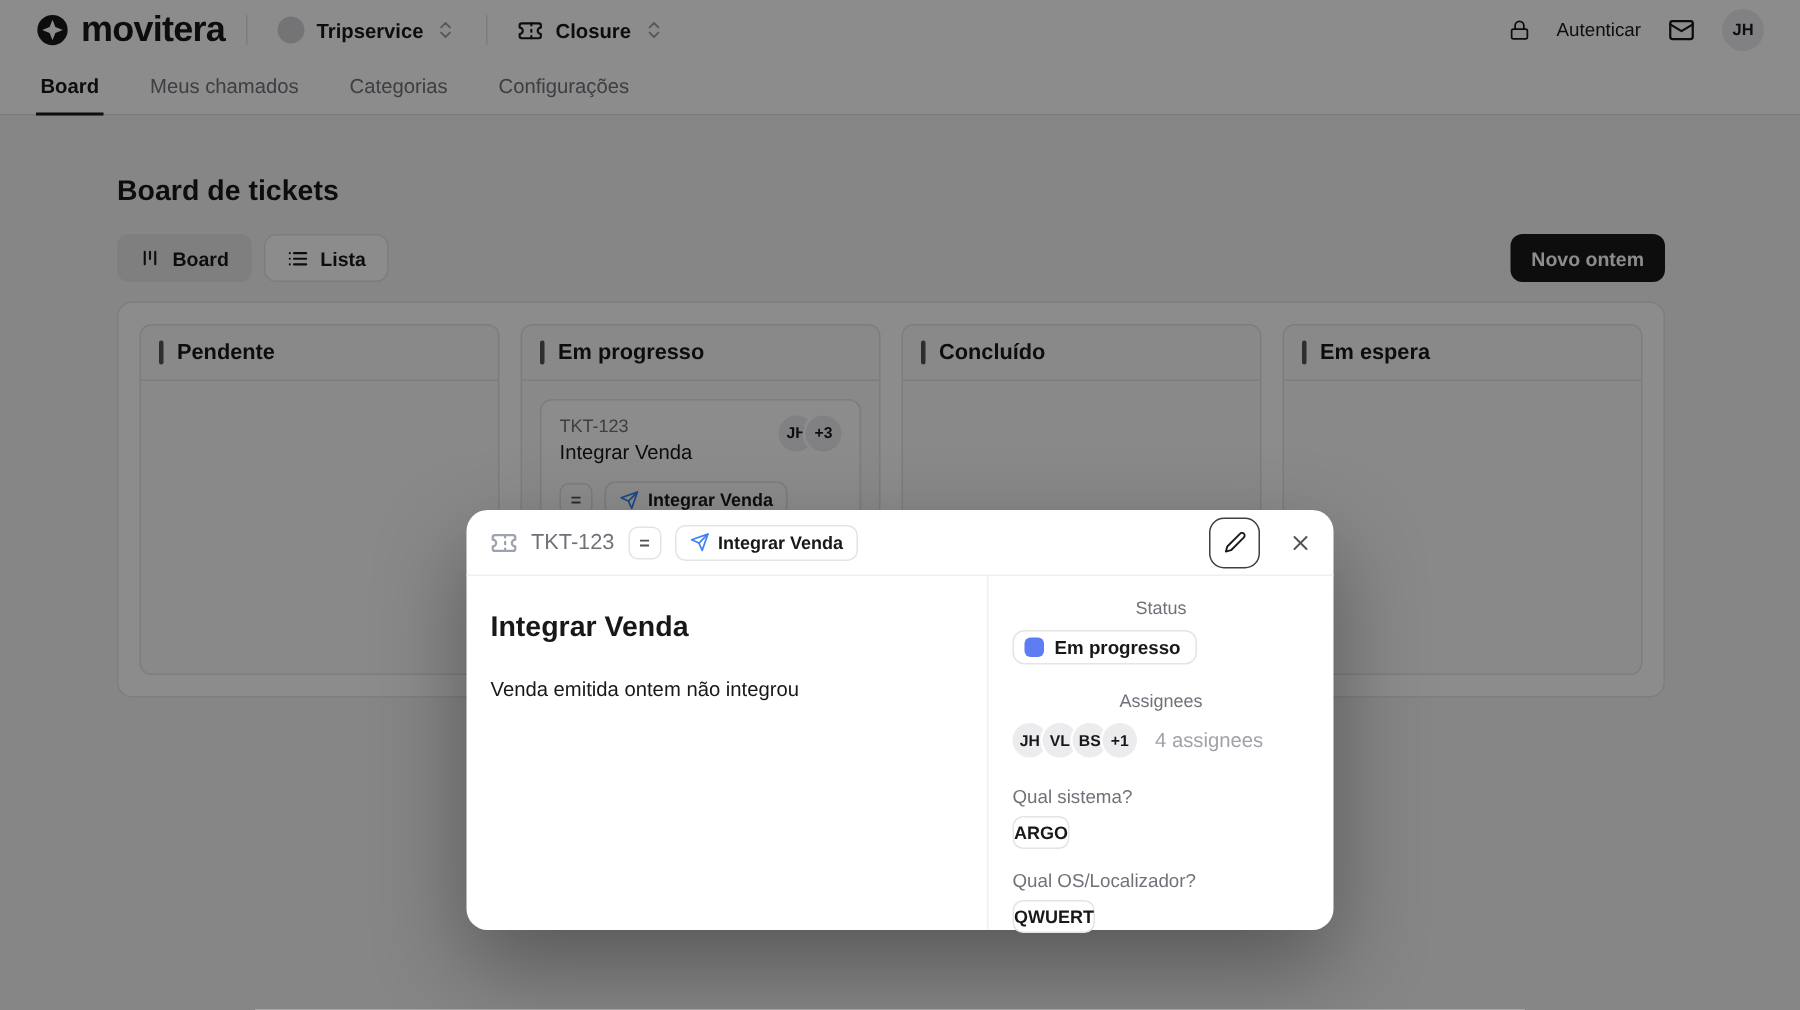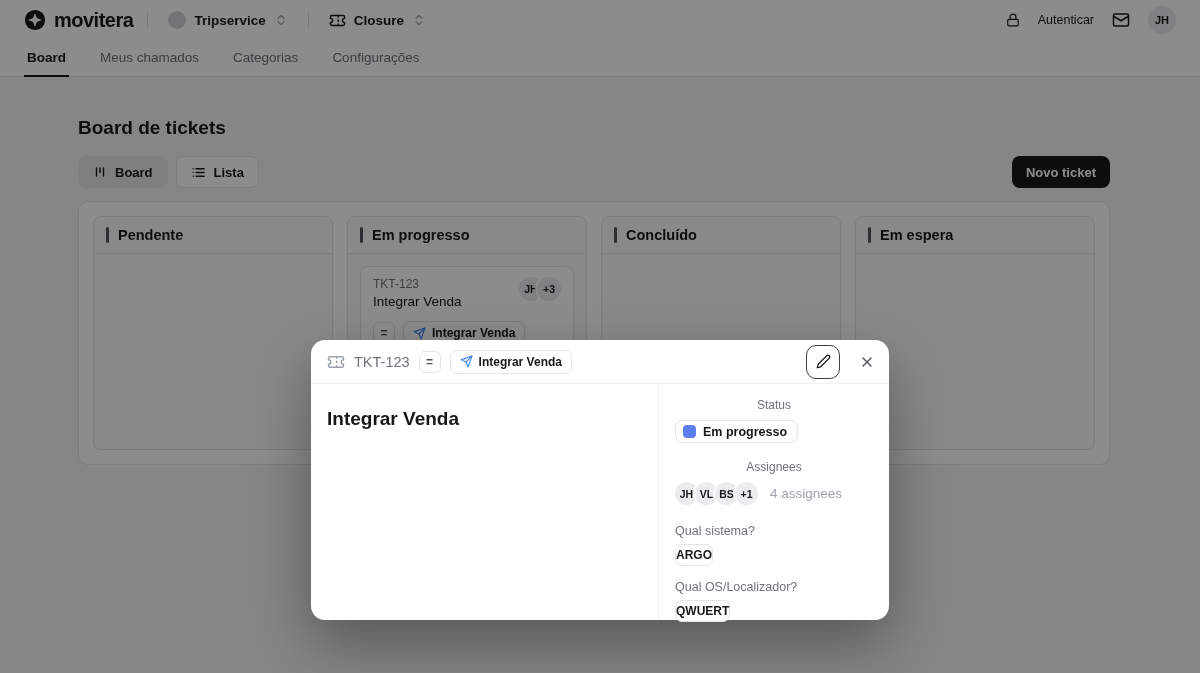--- a/index.html
+++ b/index.html
@@ -2,21 +2,21 @@
 <html><head>
 <meta charset="utf-8">
 <style>
   * { margin:0; padding:0; box-sizing:border-box; }
   html,body { width:1200px; height:673px; overflow:hidden; }
   body { font-family:"Liberation Sans", sans-serif; background:#f4f4f5; color:#18181b; position:relative; }
 
   
   .topbar { height:40px; background:#fff; display:flex; align-items:center; padding:0 24px; gap:14px; }
   .brand { display:flex; align-items:center; gap:8px; }
-  .brand-name { font-size:20px; font-weight:700; letter-spacing:-0.5px; }
+  .brand-name { font-size:24px; font-weight:700; letter-spacing:-0.5px; }
   .vsep { width:1px; height:20px; background:#e4e4e7; }
   .switcher { display:flex; align-items:center; gap:8px; background:none; border:0; font-family:inherit;
               font-size:13.5px; font-weight:600; color:#18181b; cursor:pointer; padding:4px 6px; }
   .org-dot { width:18px; height:18px; border-radius:50%; background:#d4d4d8; }
   .topbar-right { margin-left:auto; display:flex; align-items:center; gap:18px; }
   .auth-btn { display:flex; align-items:center; gap:18px; background:none; border:0; font-family:inherit;
               font-size:12.5px; font-weight:500; color:#18181b; cursor:pointer; }
   .icon-btn { background:none; border:0; cursor:pointer; display:flex; align-items:center; }
   .avatar { width:28px; height:28px; border-radius:50%; background:#ececee; display:flex; align-items:center;
             justify-content:center; font-size:11px; font-weight:700; color:#18181b; }
@@ -185,21 +185,21 @@
             <path d="M8 6h13"></path>
             <path d="M8 12h13"></path>
             <path d="M8 18h13"></path>
             <path d="M3.5 6h.01"></path>
             <path d="M3.5 12h.01"></path>
             <path d="M3.5 18h.01"></path>
           </svg>
       </span>
       <span>Lista</span>
     </button>
-    <button class="primary-btn">Novo ticket</button>
+    <button class="primary-btn">Novo ontem</button>
   </div>
 
   <section class="board-wrap">
     <div class="column">
       <div class="col-head">
         <span class="col-bar"></span>
         <span class="col-title">Pendente</span>
       </div>
       <div class="col-body"></div>
     </div>
@@ -289,20 +289,21 @@
             <path d="M18 6 6 18"></path>
             <path d="m6 6 12 12"></path>
           </svg>
       </span>
     </button>
   </div>
 
   <div class="modal-body">
     <div class="modal-main">
       <h2 class="modal-title">Integrar Venda</h2>
+      <p class="modal-desc">Venda emitida ontem não integrou</p>
     </div>
     <aside class="modal-side">
       <div class="side-label">Status</div>
       <div class="status-badge">
         <span class="status-dot" style="background-color: rgb(95, 125, 242);"></span>
         <span>Em progresso</span>
       </div>
 
       <div class="side-label mt17">Assignees</div>
       <div class="assignee-row">

